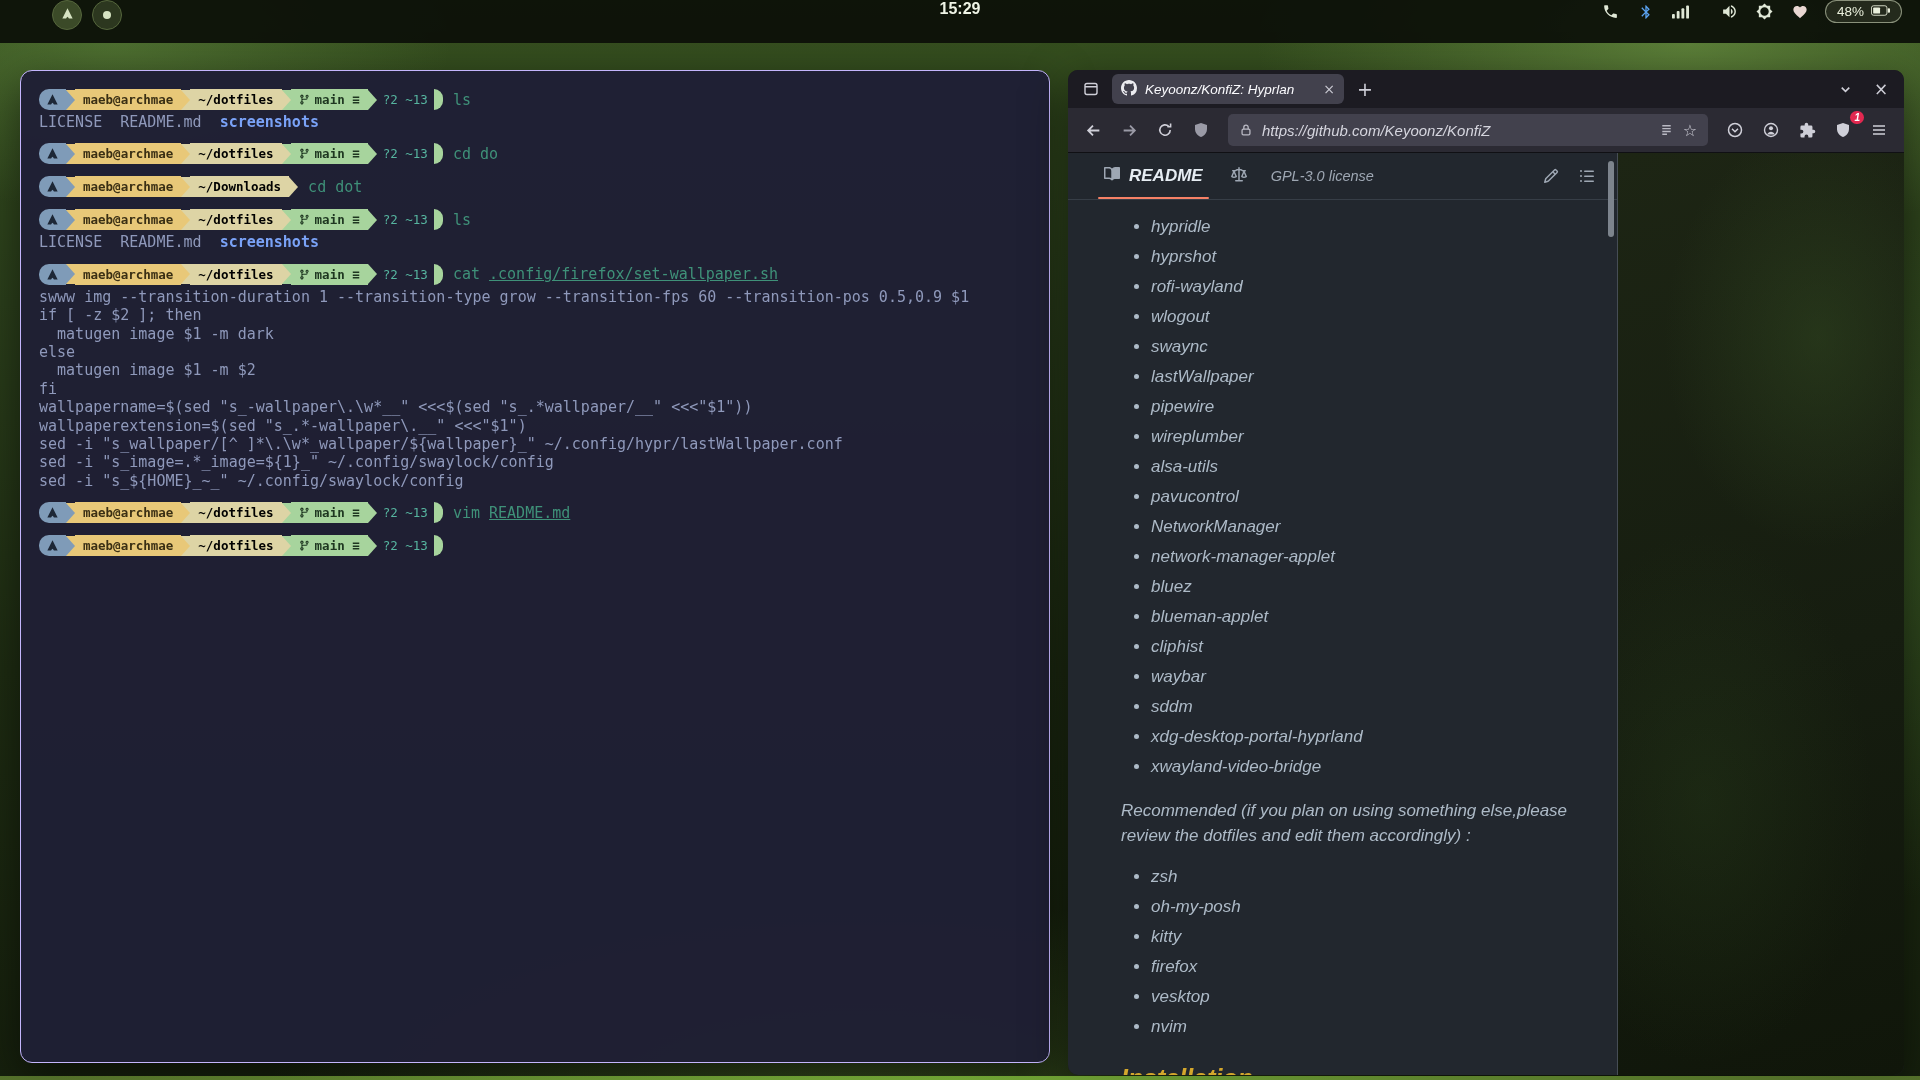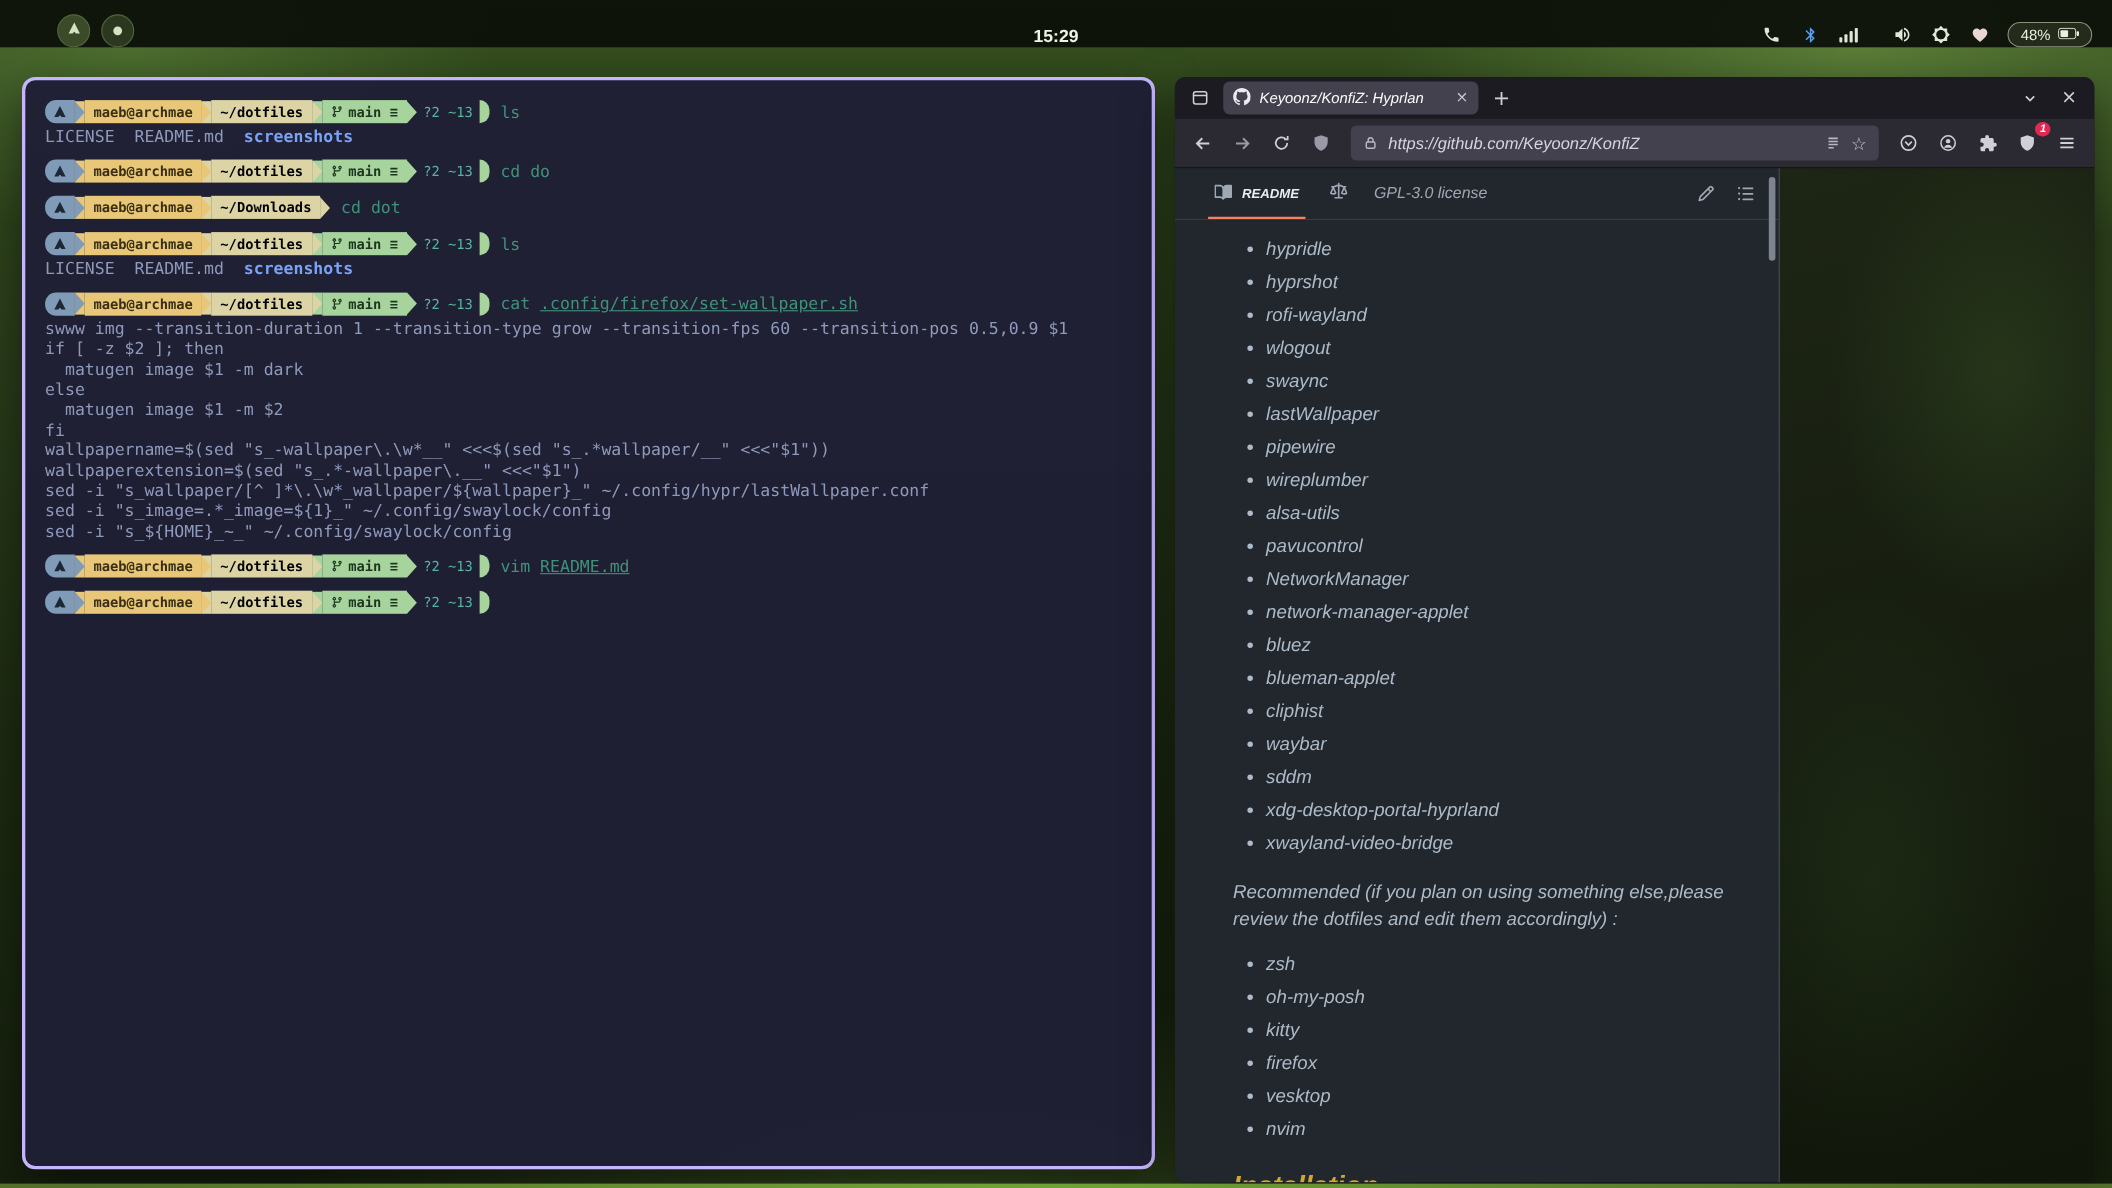--- a/index.html
+++ b/index.html
@@ -11,36 +11,36 @@
       radial-gradient(ellipse 560px 280px at 6% 4%, rgba(130,180,85,.32), transparent 60%),
       radial-gradient(ellipse 680px 520px at 97% 52%, rgba(70,110,45,.45), transparent 65%),
       radial-gradient(ellipse 1000px 340px at 45% 102%, rgba(120,170,65,.30), transparent 60%),
       linear-gradient(180deg,#36501f 0%,#2b3f1b 28%,#1e2c12 62%,#16200d 100%);
   }
   body::after{content:"";position:absolute;left:0;right:0;bottom:0;height:4px;
     background:linear-gradient(90deg,rgba(160,210,80,.45),rgba(130,190,60,.8),rgba(160,210,80,.45));}
 
   
   .statusbar{position:absolute;top:0;left:0;right:0;height:43px;background:rgba(12,16,9,.94);
-    display:flex;align-items:flex-end;color:#dfe7d6;z-index:10;}
+    display:flex;align-items:flex-start;color:#dfe7d6;z-index:10;}
   .ws{display:flex;gap:10px;margin-left:52px;}
   .wsbtn{width:28px;height:28px;border-radius:50%;background:#2c371f;border:1px solid #55663c;
     display:flex;align-items:center;justify-content:center;cursor:pointer;}
   .wsbtn.active{background:#3b4a28;}
   .wsdot{width:8px;height:8px;border-radius:50%;background:#d6e3c2;}
   .clock{position:absolute;left:50%;transform:translateX(-50%);font-size:16px;font-weight:600;color:#eef3e5;}
   .tray{position:absolute;right:18px;display:flex;align-items:center;gap:15px;}
   .tray .ticon{display:flex;align-items:center;justify-content:center;width:20px;height:20px;}
   .gapL{margin-left:14px;}
   .battpill{display:flex;align-items:center;gap:7px;padding:3px 11px;border-radius:13px;
     border:1px solid rgba(222,232,200,.55);background:rgba(222,232,200,.10);font-size:13.5px;color:#eaf0dc;}
 
   
   .terminal{position:absolute;left:20px;top:70px;width:1030px;height:993px;box-sizing:border-box;
-    background:rgba(31,31,53,.97);border:3px solid #c4b5fd;border-radius:12px;
+    background:rgba(31,31,53,.97);border:1px solid #c4b5fd;border-radius:12px;
     box-shadow:0 14px 44px rgba(0,0,0,.5);padding:18px 18px;overflow:hidden;
     font-family:"DejaVu Sans Mono",monospace;color:#9aa4c8;}
   .tbody{font-size:15px;}
   .tblock{margin-bottom:12px;}
   .pline{display:flex;align-items:center;height:21px;margin-bottom:3px;}
   .seg{height:21px;display:flex;align-items:center;padding:0 8px;font-size:12.5px;font-weight:600;white-space:pre;}
   .s-os{background:#7f9bb8;border-radius:10px 0 0 10px;padding:0 7px;}
   .s-user{background:#e8c878;color:#3a2f14;}
   .s-path{background:#ddd4a5;color:#000000;}
   .s-git{background:#a7d49d;color:#1e3620;}
@@ -85,21 +85,21 @@
   .content{flex:1;display:flex;min-height:0;}
   .page{width:549px;background:#22272e;color:#adbac7;position:relative;overflow:hidden;flex:none;
     border-right:1px solid #464d55;}
   .pageside{flex:1;background:
       radial-gradient(ellipse 220px 300px at 70% 20%, rgba(60,90,40,.35), transparent 70%),
       radial-gradient(ellipse 240px 380px at 30% 70%, rgba(45,70,30,.30), transparent 70%),
       linear-gradient(165deg,#1d2514 0%,#161d10 55%,#10160a 100%);}
 
   .ghhead{height:46px;display:flex;align-items:center;padding:0 22px 0 36px;border-bottom:1px solid #373e47;}
   .ghtab{display:flex;align-items:center;gap:9px;height:100%;position:relative;color:#e6edf3;
-    font-size:12px;font-weight:600;cursor:pointer;}
+    font-size:17px;font-weight:600;cursor:pointer;}
   .ghtab::after{content:"";position:absolute;bottom:0;left:-6px;right:-6px;height:2px;background:#f78166;border-radius:2px;}
   .ghlicense{display:flex;align-items:center;gap:24px;color:#9ea7b3;font-size:14.5px;margin-left:28px;cursor:pointer;}
   .ghactions{margin-left:auto;display:flex;gap:20px;align-items:center;color:#9ea7b3;}
   .ghicon{cursor:pointer;display:flex;align-items:center;}
 
   .ghbody{padding:10px 26px 0 53px;font-size:17px;line-height:25px;overflow:hidden;height:calc(100% - 47px);box-sizing:border-box;}
   ul.ghlist{margin:2px 0 0 0;padding-left:30px;list-style:disc;}
   ul.ghlist li{line-height:30px;}
   .ghpara{margin:16px 0 0 0;max-width:485px;color:#adbac7;}
   ul.ghlist.second{margin-top:14px;}

